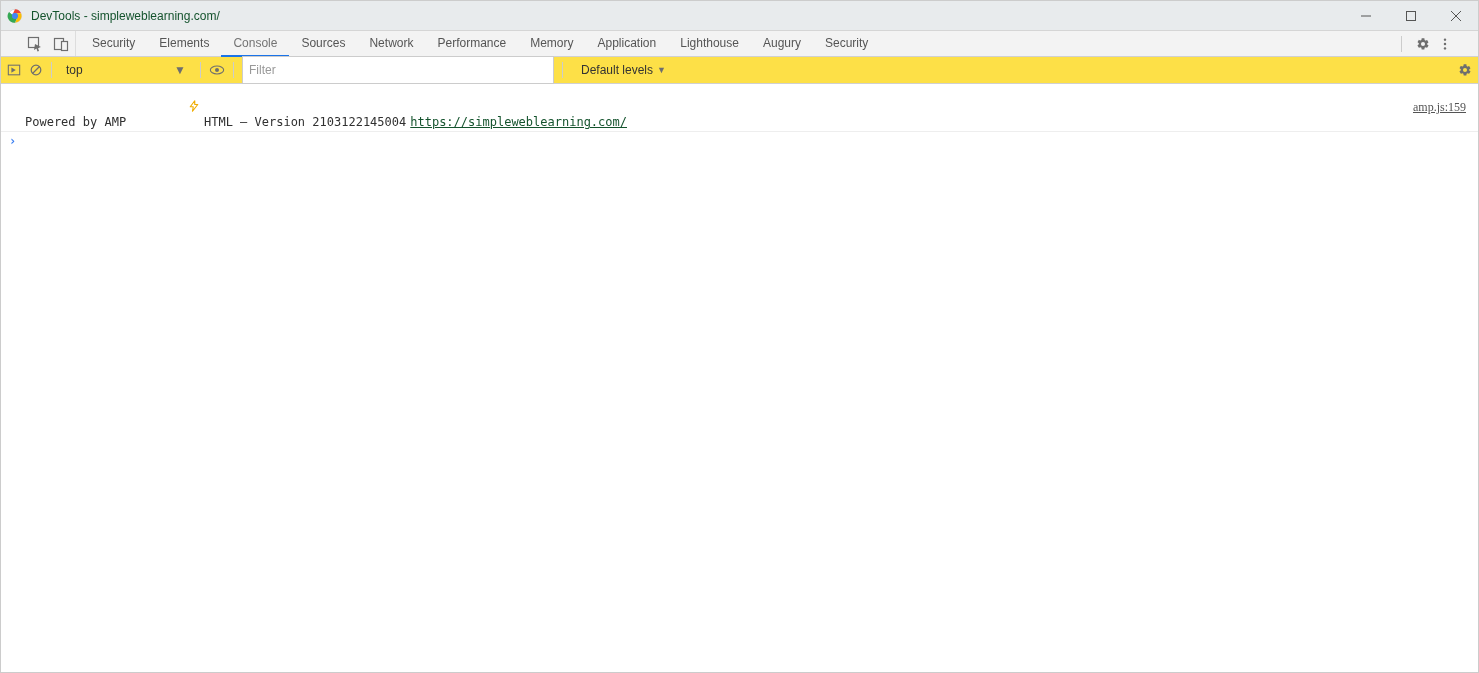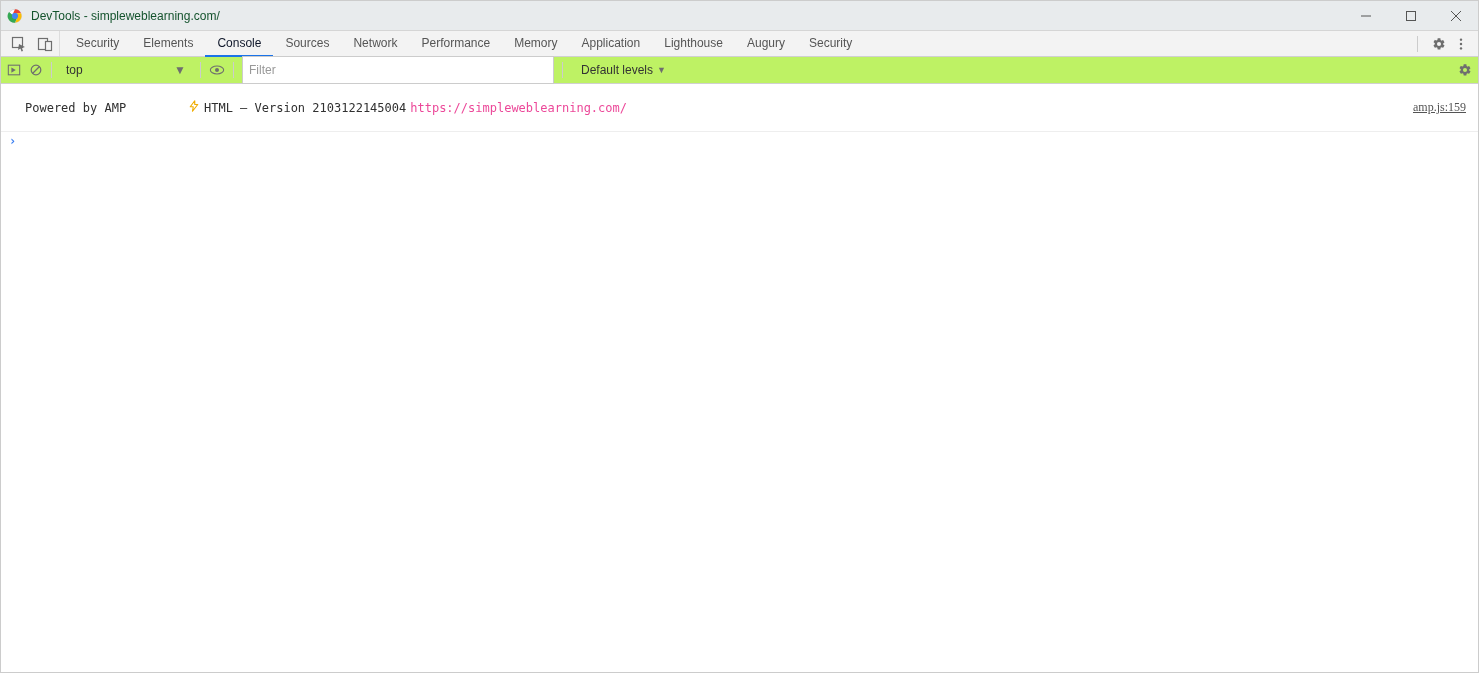--- a/index.html
+++ b/index.html
@@ -37,57 +37,57 @@
     }
     .titlebar .win-btn svg { width: 10px; height: 10px; }
 
     
     .tabstrip {
       height: 26px;
       background: #f3f3f3;
       display: flex;
       align-items: stretch;
       border-bottom: 1px solid #d0d0d0;
-      padding: 0 4px;
+      padding: 0 20px;
     }
     .tabstrip .left-icons {
       display: flex; align-items: center;
       padding: 0 6px;
       gap: 10px;
       border-right: 1px solid #ddd;
       margin-right: 4px;
     }
     .tabstrip .tabs { display: flex; }
     .tabstrip .tab {
       padding: 0 12px;
       display: flex; align-items: center;
       font-size: 12px;
       color: #555;
       cursor: default;
       border-bottom: 2px solid transparent;
       height: 26px;
     }
     .tabstrip .tab.active {
-      color: #0f172a;
+      color: #737373;
       border-bottom: 2px solid #1a73e8;
     }
     .tabstrip .right-icons {
       margin-left: auto;
       display: flex; align-items: center;
       gap: 8px;
       padding-right: 6px;
     }
     .tabstrip .right-icons .divider {
       width:1px; height:16px; background:#ccc; margin:0 6px;
     }
 
     
     .console-toolbar {
       height: 27px;
-      background: #bef264;
+      background: #fde047;
       border-bottom: 1px solid #d0d0d0;
       display: flex;
       align-items: center;
       padding: 0 6px;
       gap: 8px;
     }
     .console-toolbar .divider {
       width: 1px; height: 16px; background: #ccc;
     }
     .console-toolbar .context-dropdown {
@@ -123,35 +123,36 @@
     }
     .console-row {
       display: flex;
       align-items: center;
       padding: 2px 8px 2px 24px;
       border-bottom: 1px solid #eee;
       min-height: 19px;
       white-space: pre;
     }
     .console-row .msg {
-      display: flex; align-items: center; gap: 4px;
+      display: flex; align-items: flex-end; gap: 4px;
       color: #303030;
     }
     .console-row .bolt {
       color: #f0ad00;
     }
     .console-row .src {
       margin-left: auto;
       color: #545454;
       text-decoration: underline;
       padding-right: 4px;
       font-family: Liberation Serif, serif;
     }
     .console-row .link {
-      color: #ec4899;
+      text-decoration: underline;
+      color: #14532d;
     }
     .prompt-row {
       display: flex;
       padding: 2px 6px;
     }
     .prompt-row .prompt-icon {
       color: #367cf1;
       font-family: Consolas, Menlo, monospace;
       font-size: 12px;
       font-weight: bold;

